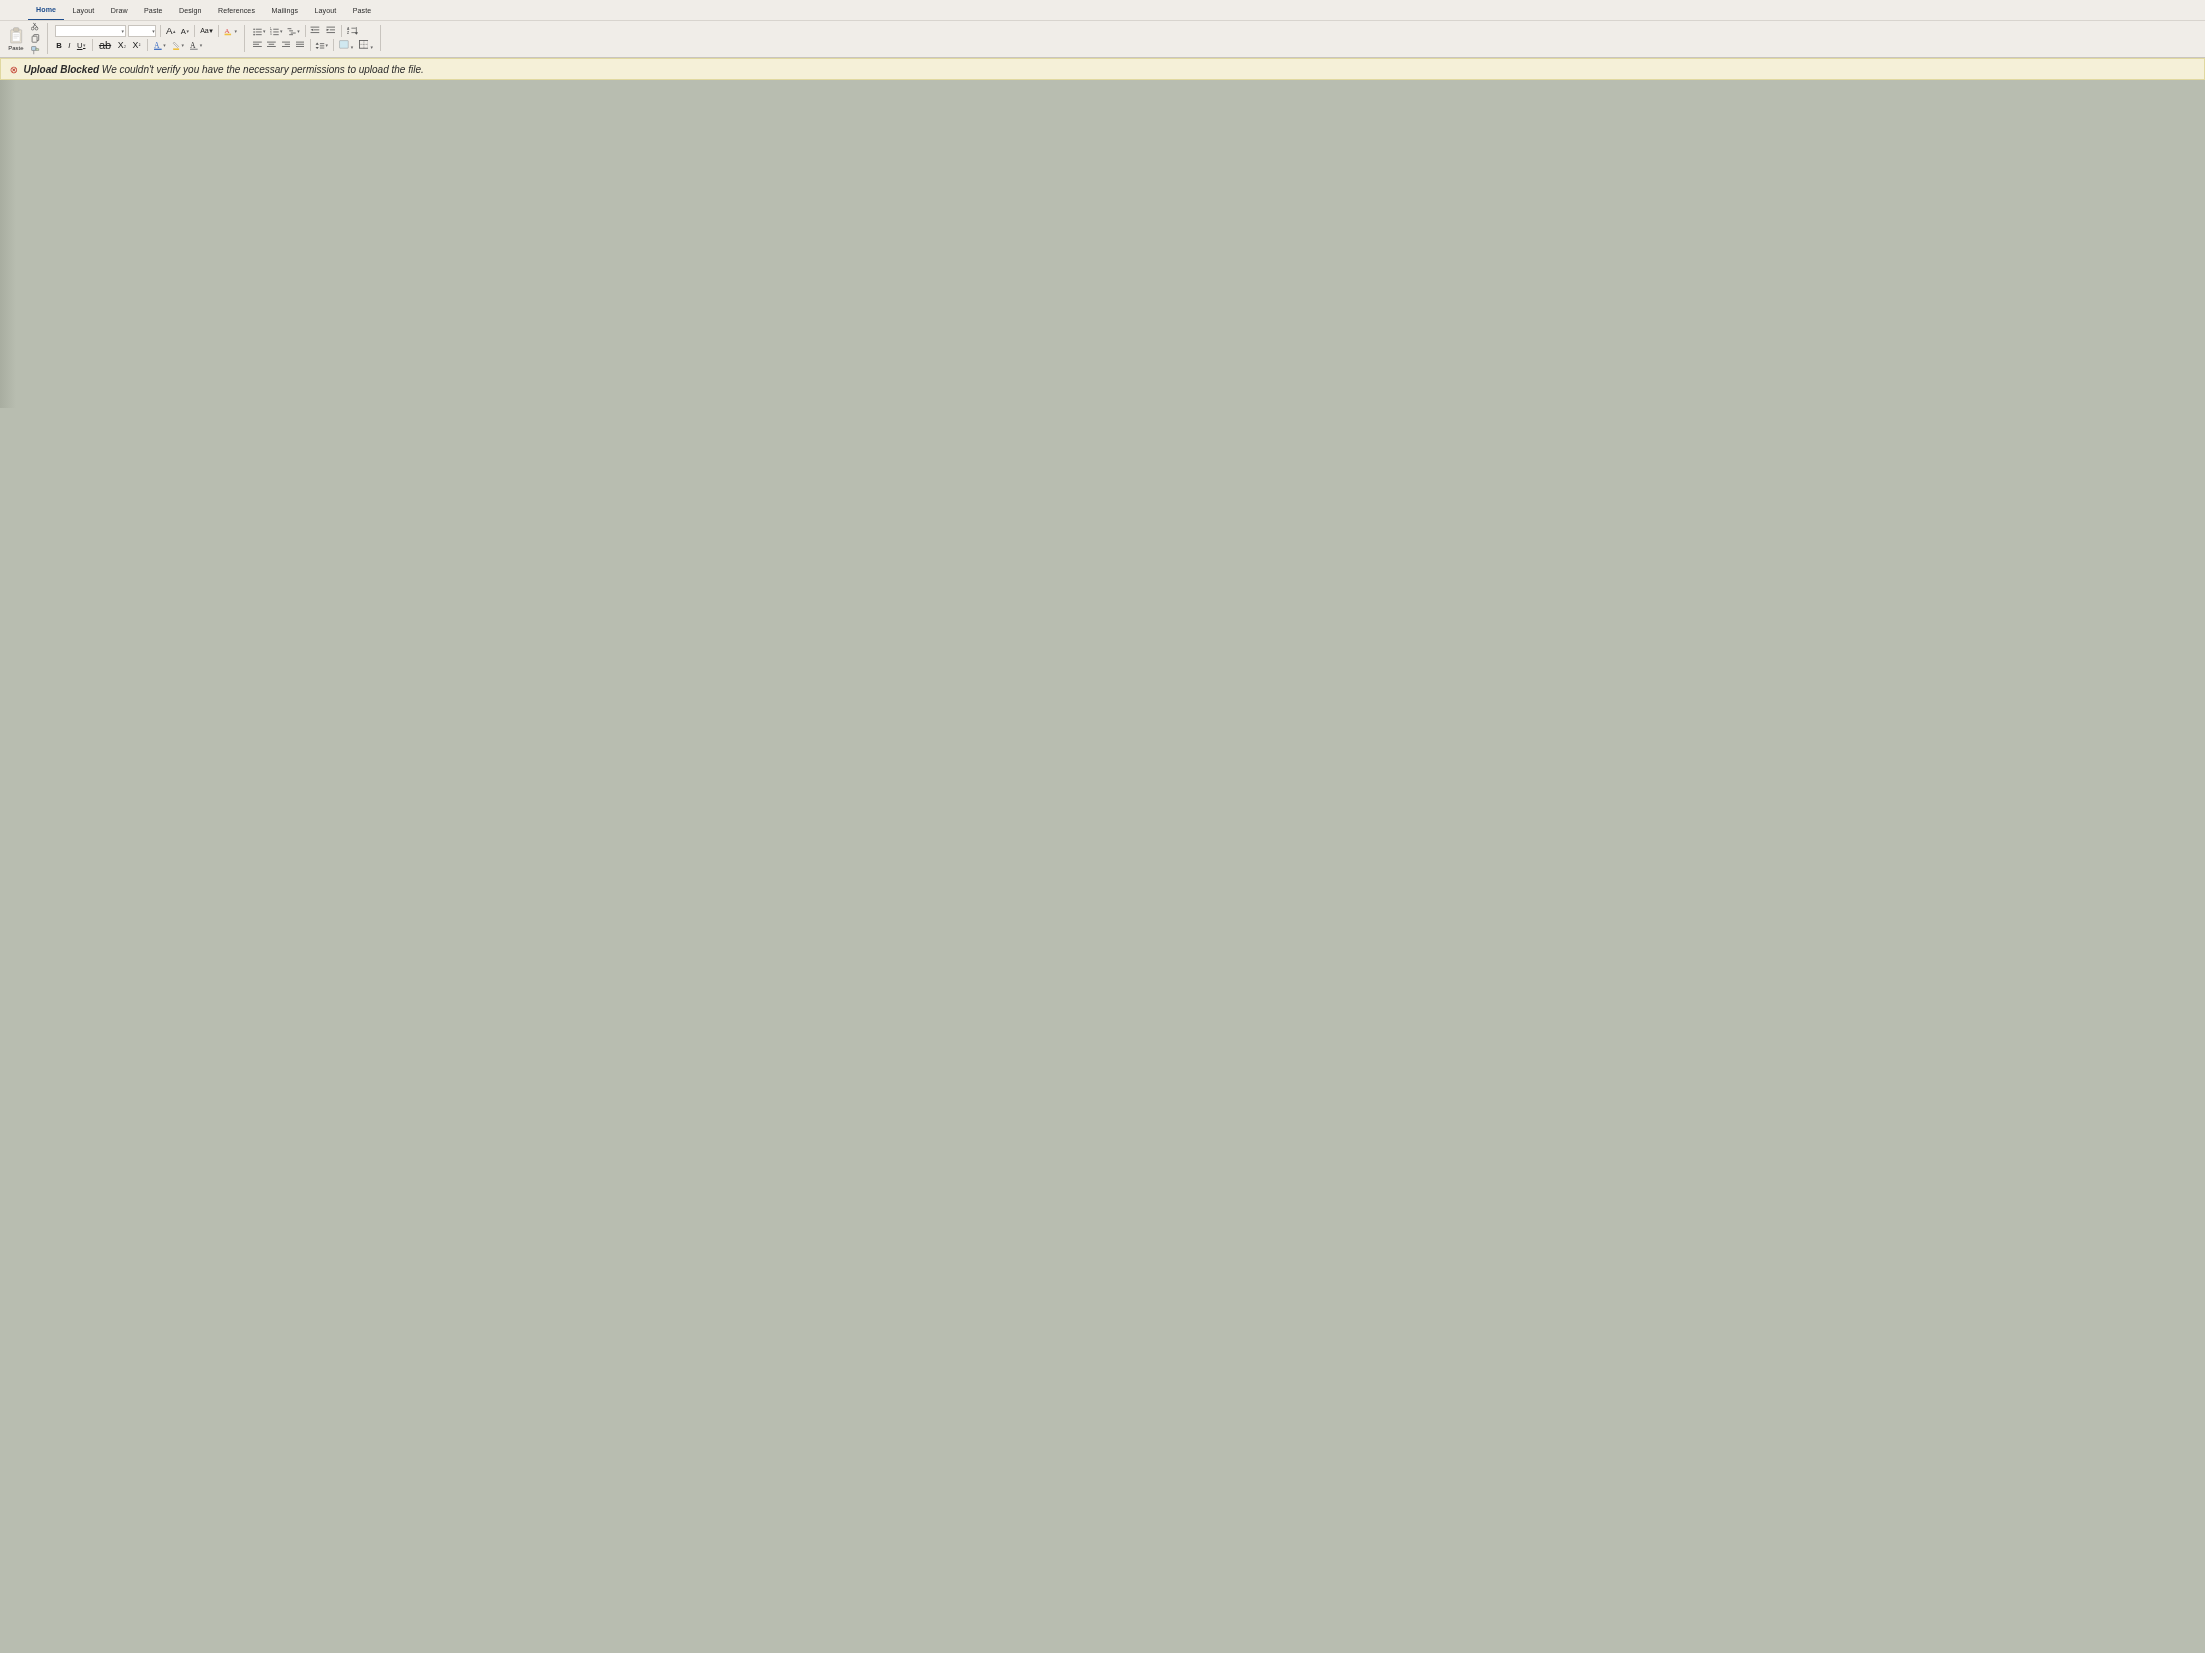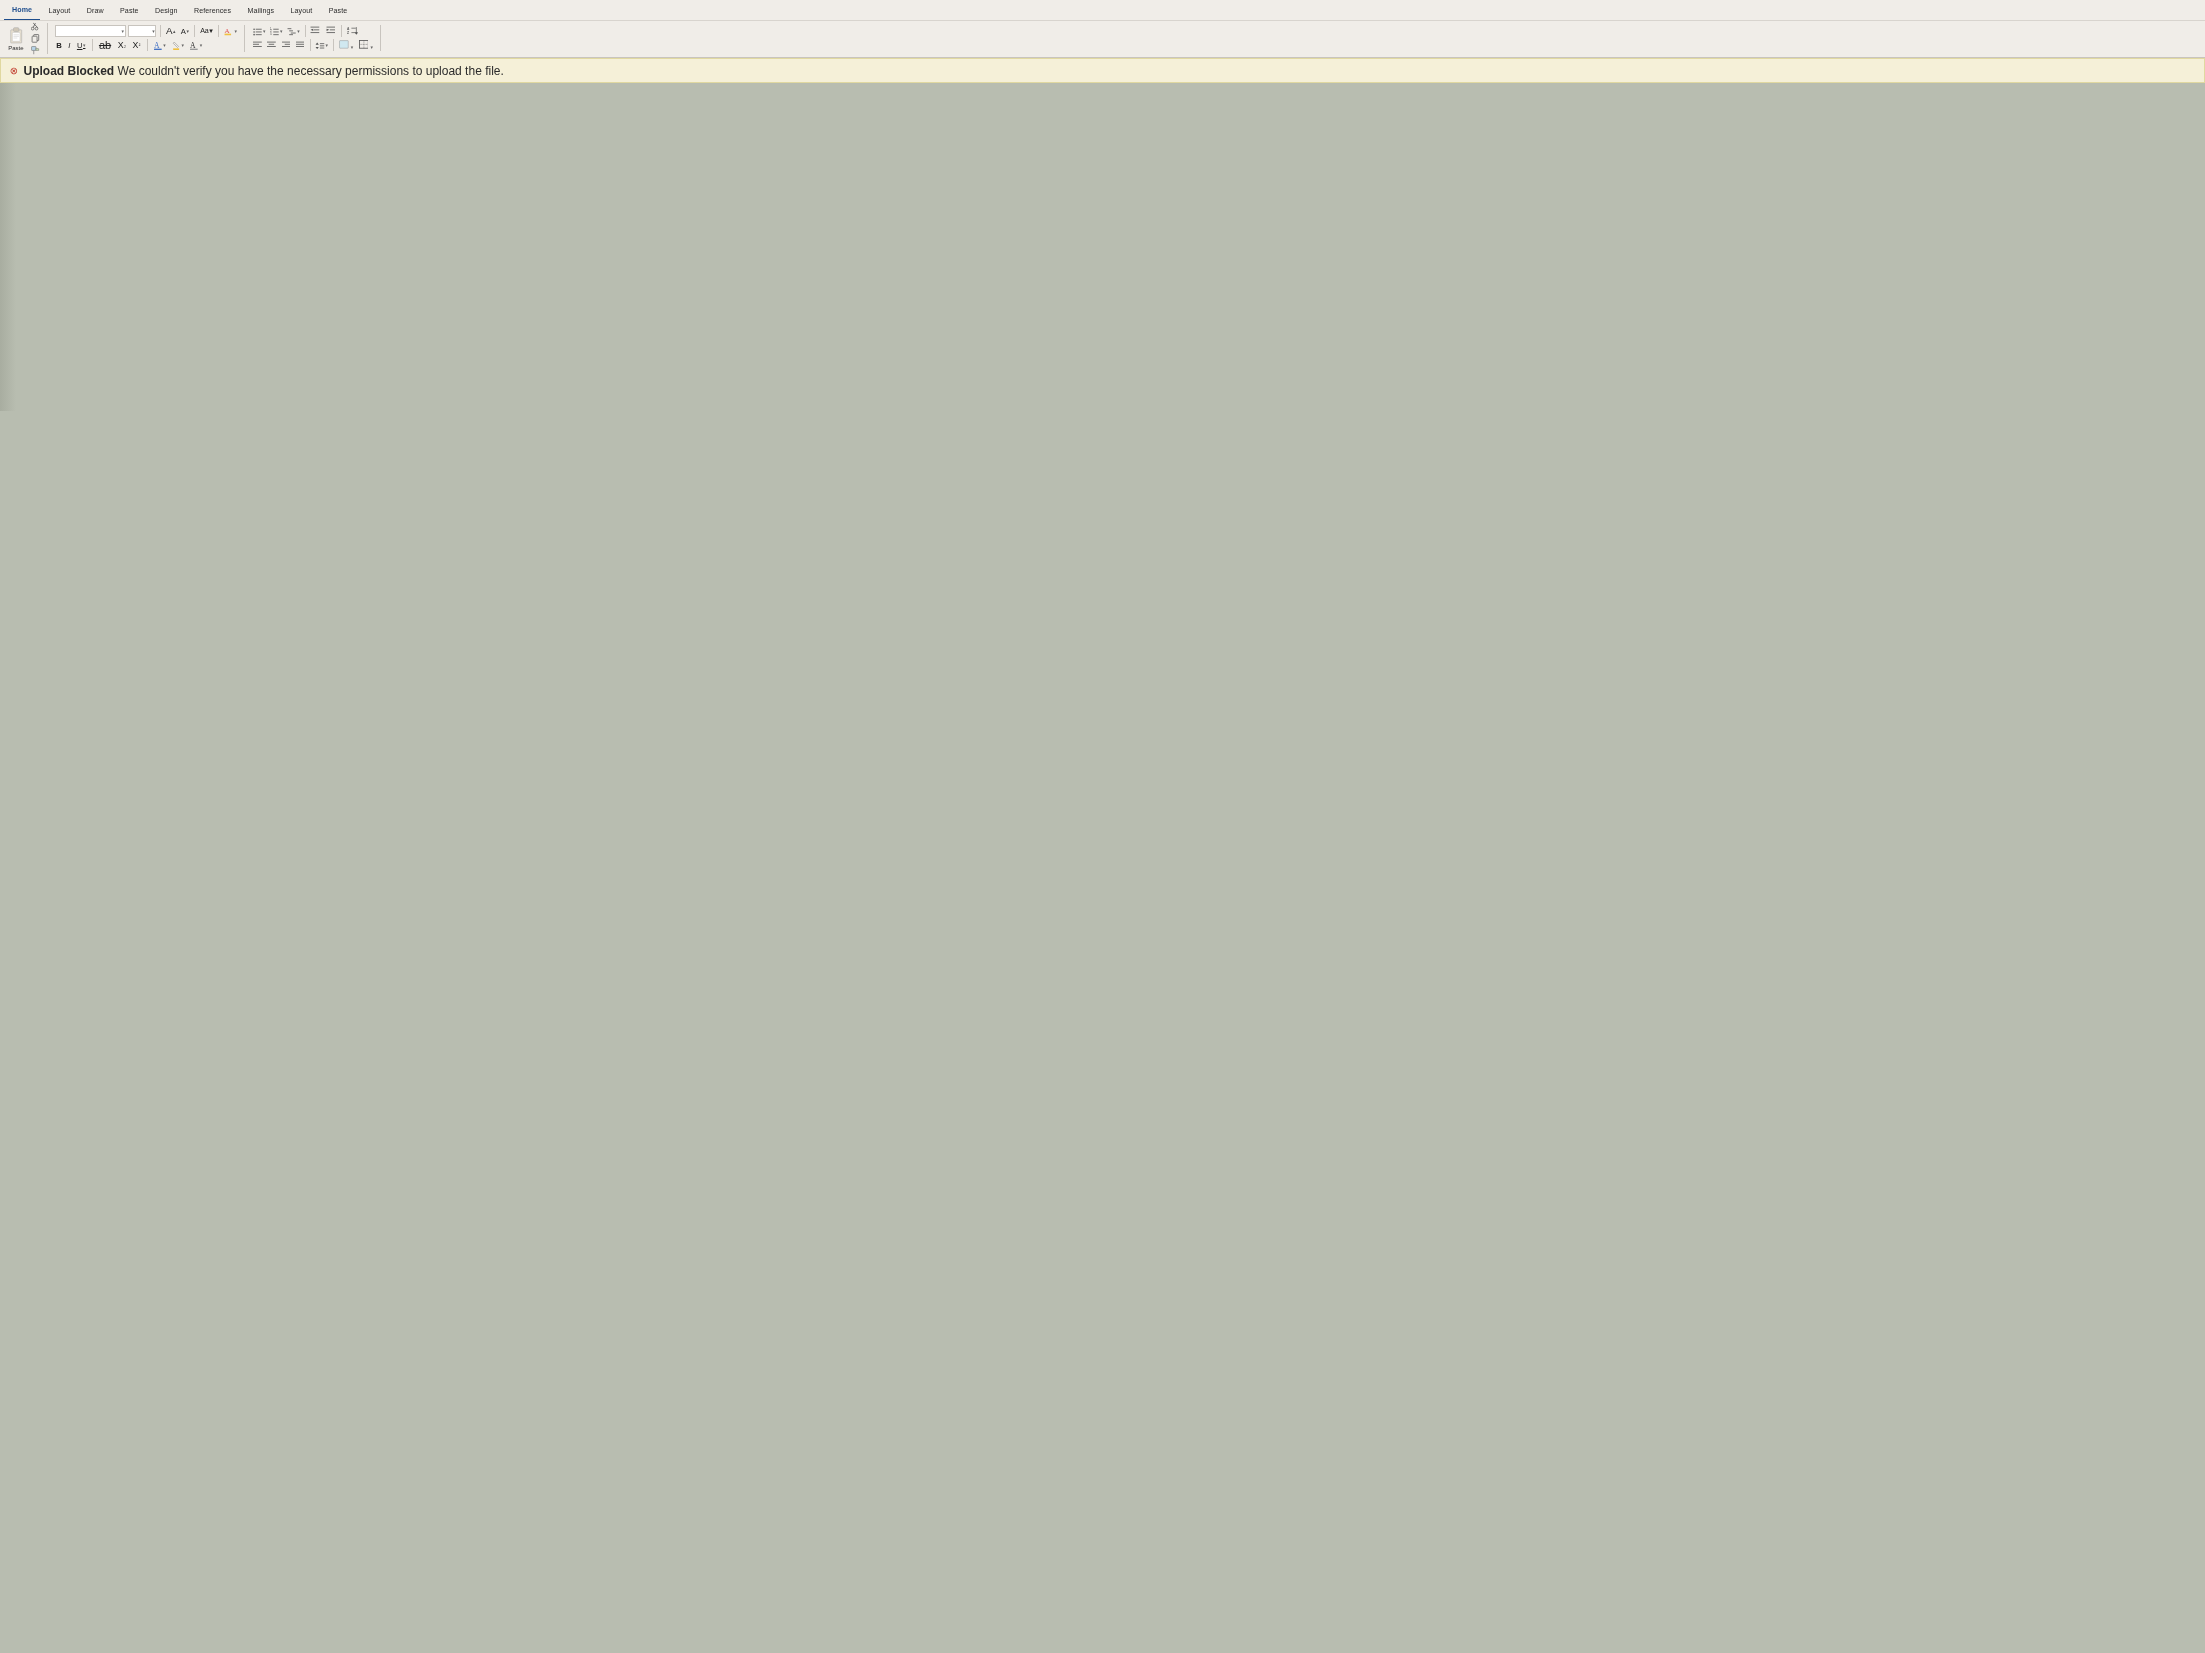--- a/index.html
+++ b/index.html
@@ -39,20 +39,21 @@
       color: #2b2b2b;
       cursor: pointer;
       position: relative;
       letter-spacing: 0.01em;
     }
 
     .tab-item.active {
       color: #1e4d8c;
       font-weight: 600;
       border-bottom: 1.1px solid #1e4d8c;
+      margin-left: 24px;
     }
 
     
     .toolbar {
       display: flex;
       align-items: center;
       padding: 2.2px 4.4px 3.3px;
       gap: 2.2px;
       border-top: 0.5px solid #d8d4ce;
       min-height: 37px;
@@ -280,22 +281,23 @@
     }
 
     .notification-icon {
       color: #c0392b;
       font-size: 9.8px;
       cursor: pointer;
       flex-shrink: 0;
     }
 
     .notification-text {
-      font-size: 12px;
+      font-size: 10px;
       color: #2b2b2b;
+      font-style: italic;
     }
 
     .notification-title {
       font-weight: 600;
     }
 
     
     .document-area {
       background-color: #b8bdb0;
       flex: 1;

